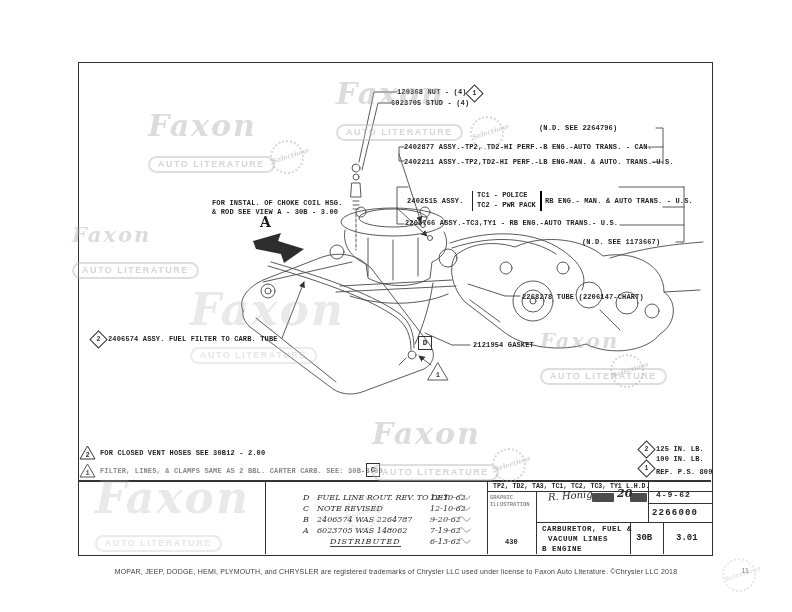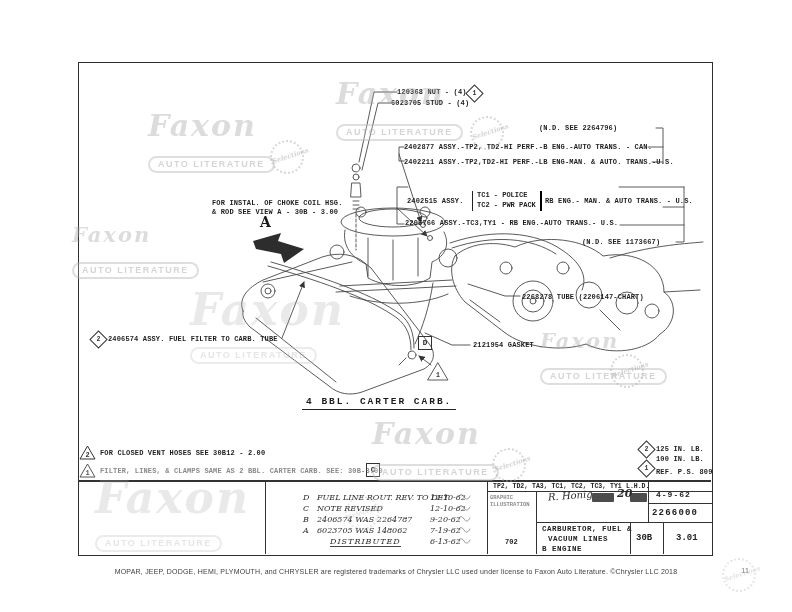--- a/index.html
+++ b/index.html
@@ -161,21 +161,20 @@
   <div class="lbl" style="left:522px;top:293px">2268278 TUBE (2206147-CHART)</div>
   <div class="lbl" style="left:473px;top:341px">2121954 GASKET</div>
 
   <span class="dia" style="left:92px;top:333px">
       <span class="n">2</span>
     </span>
   <div class="lbl" style="left:108px;top:335px">2406574 ASSY. FUEL FILTER TO CARB. TUBE</div>
 
   <div class="boxed" style="left:418px;top:336px">D</div>
 
-  <div class="caption" style="left:302px;top:396px">4 BBL. CARTER CARB.</div>
 
   <svg class="tri" style="left:79px;top:445px" width="17" height="15" viewBox="0 0 17 15">
     <path d="M8.5 1 L16 14 H1 Z" fill="none" stroke="#333"></path>
     <text x="8.5" y="12" text-anchor="middle" font-size="7" font-weight="bold" fill="#333" font-family="Liberation Mono, monospace">2</text>
   </svg>
   <div class="lbl" style="left:100px;top:449px">FOR CLOSED VENT HOSES SEE 30B12 - 2.00</div>
 
   <svg class="tri" style="left:79px;top:463px" width="17" height="15" viewBox="0 0 17 15">
     <path d="M8.5 1 L16 14 H1 Z" fill="none" stroke="#555"></path>
     <text x="8.5" y="12" text-anchor="middle" font-size="7" font-weight="bold" fill="#555" font-family="Liberation Mono, monospace">1</text>
@@ -216,21 +215,21 @@
   <div class="hand" style="left:303px;top:526px">A</div>
   <div class="hand" style="left:317px;top:526px">6023705 WAS 148062</div>
   <div class="hand" style="left:430px;top:526px">7-19-62</div>
   <div class="hand" style="left:330px;top:537px;letter-spacing:1px;border-bottom:.5px solid #444">DISTRIBUTED</div>
   <div class="hand" style="left:430px;top:537px">6-13-62</div>
 
   <div class="tb-txt" style="left:493px;top:483px;font:600 6.5px 'Liberation Mono',monospace">TP2, TD2, TA3, TC1, TC2, TC3, TY1</div>
   <div class="tb-txt" style="left:626px;top:483px;font:600 6.5px 'Liberation Mono',monospace">L.H.D.</div>
   <div class="tb-txt" style="left:490px;top:494px;font:600 5.5px 'Liberation Mono',monospace;color:#8d8d8d">GRAPHIC</div>
   <div class="tb-txt" style="left:490px;top:501px;font:600 5.5px 'Liberation Mono',monospace;color:#8d8d8d">ILLUSTRATION</div>
-  <div class="tb-txt" style="left:505px;top:538px;font:700 7px 'Liberation Mono',monospace">702</div>
+  <div class="tb-txt" style="left:505px;top:538px;font:700 7px 'Liberation Mono',monospace">430</div>
   <div class="hand" style="left:548px;top:490px;font-size:10px;transform:rotate(-4deg)">R. Honig</div>
   <div class="stamp" style="left:592px;top:493px;width:22px;height:9px"></div>
   <div class="hand" style="left:617px;top:487px;font-size:11px;font-weight:bold">20</div>
   <div class="stamp" style="left:630px;top:493px;width:17px;height:9px"></div>
   <div class="tb-txt" style="left:656px;top:490px;font:700 8px 'Liberation Mono',monospace;letter-spacing:1px">4-9-62</div>
   <div class="tb-txt" style="left:652px;top:508px;font:700 9px 'Liberation Mono',monospace;letter-spacing:1.2px">2266000</div>
   <div class="tb-txt" style="left:542px;top:525px;font:700 7.5px 'Liberation Mono',monospace;letter-spacing:.5px">CARBURETOR, FUEL &amp;</div>
   <div class="tb-txt" style="left:548px;top:535px;font:700 7.5px 'Liberation Mono',monospace;letter-spacing:.5px">VACUUM LINES</div>
   <div class="tb-txt" style="left:542px;top:545px;font:700 7.5px 'Liberation Mono',monospace;letter-spacing:.5px">B ENGINE</div>
   <div class="tb-txt" style="left:636px;top:533px;font:700 9px 'Liberation Mono',monospace">30B</div>

